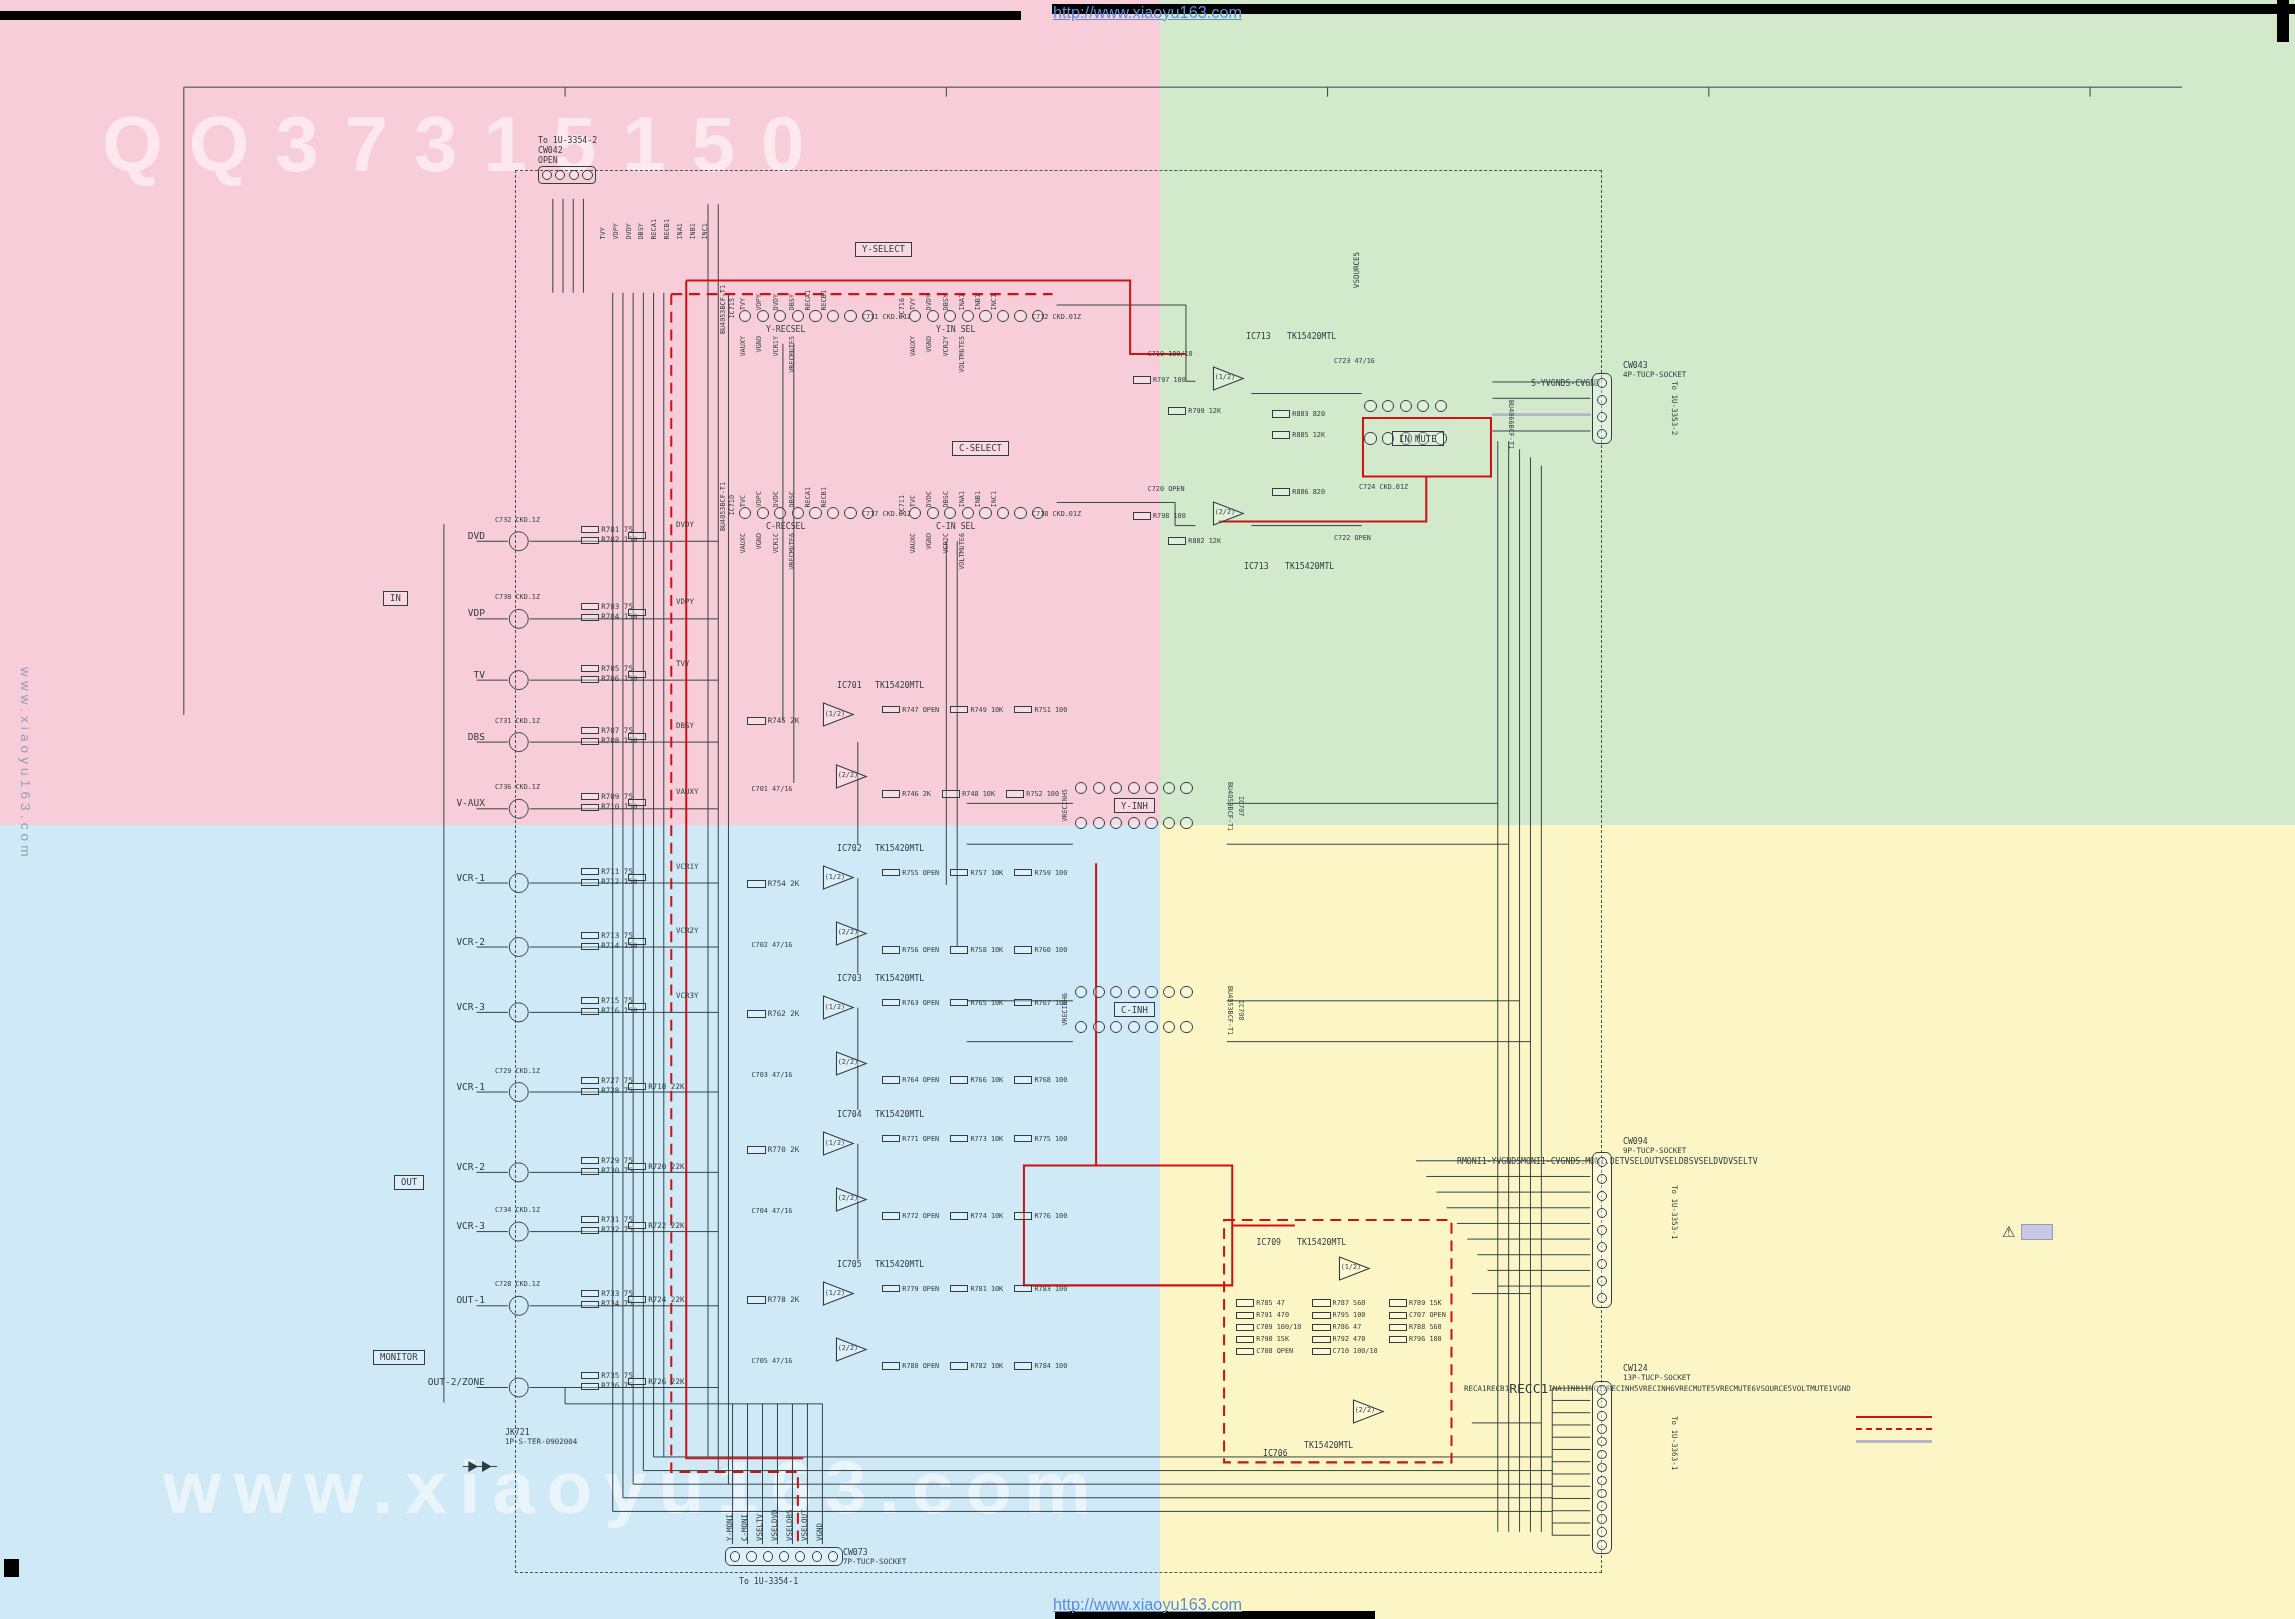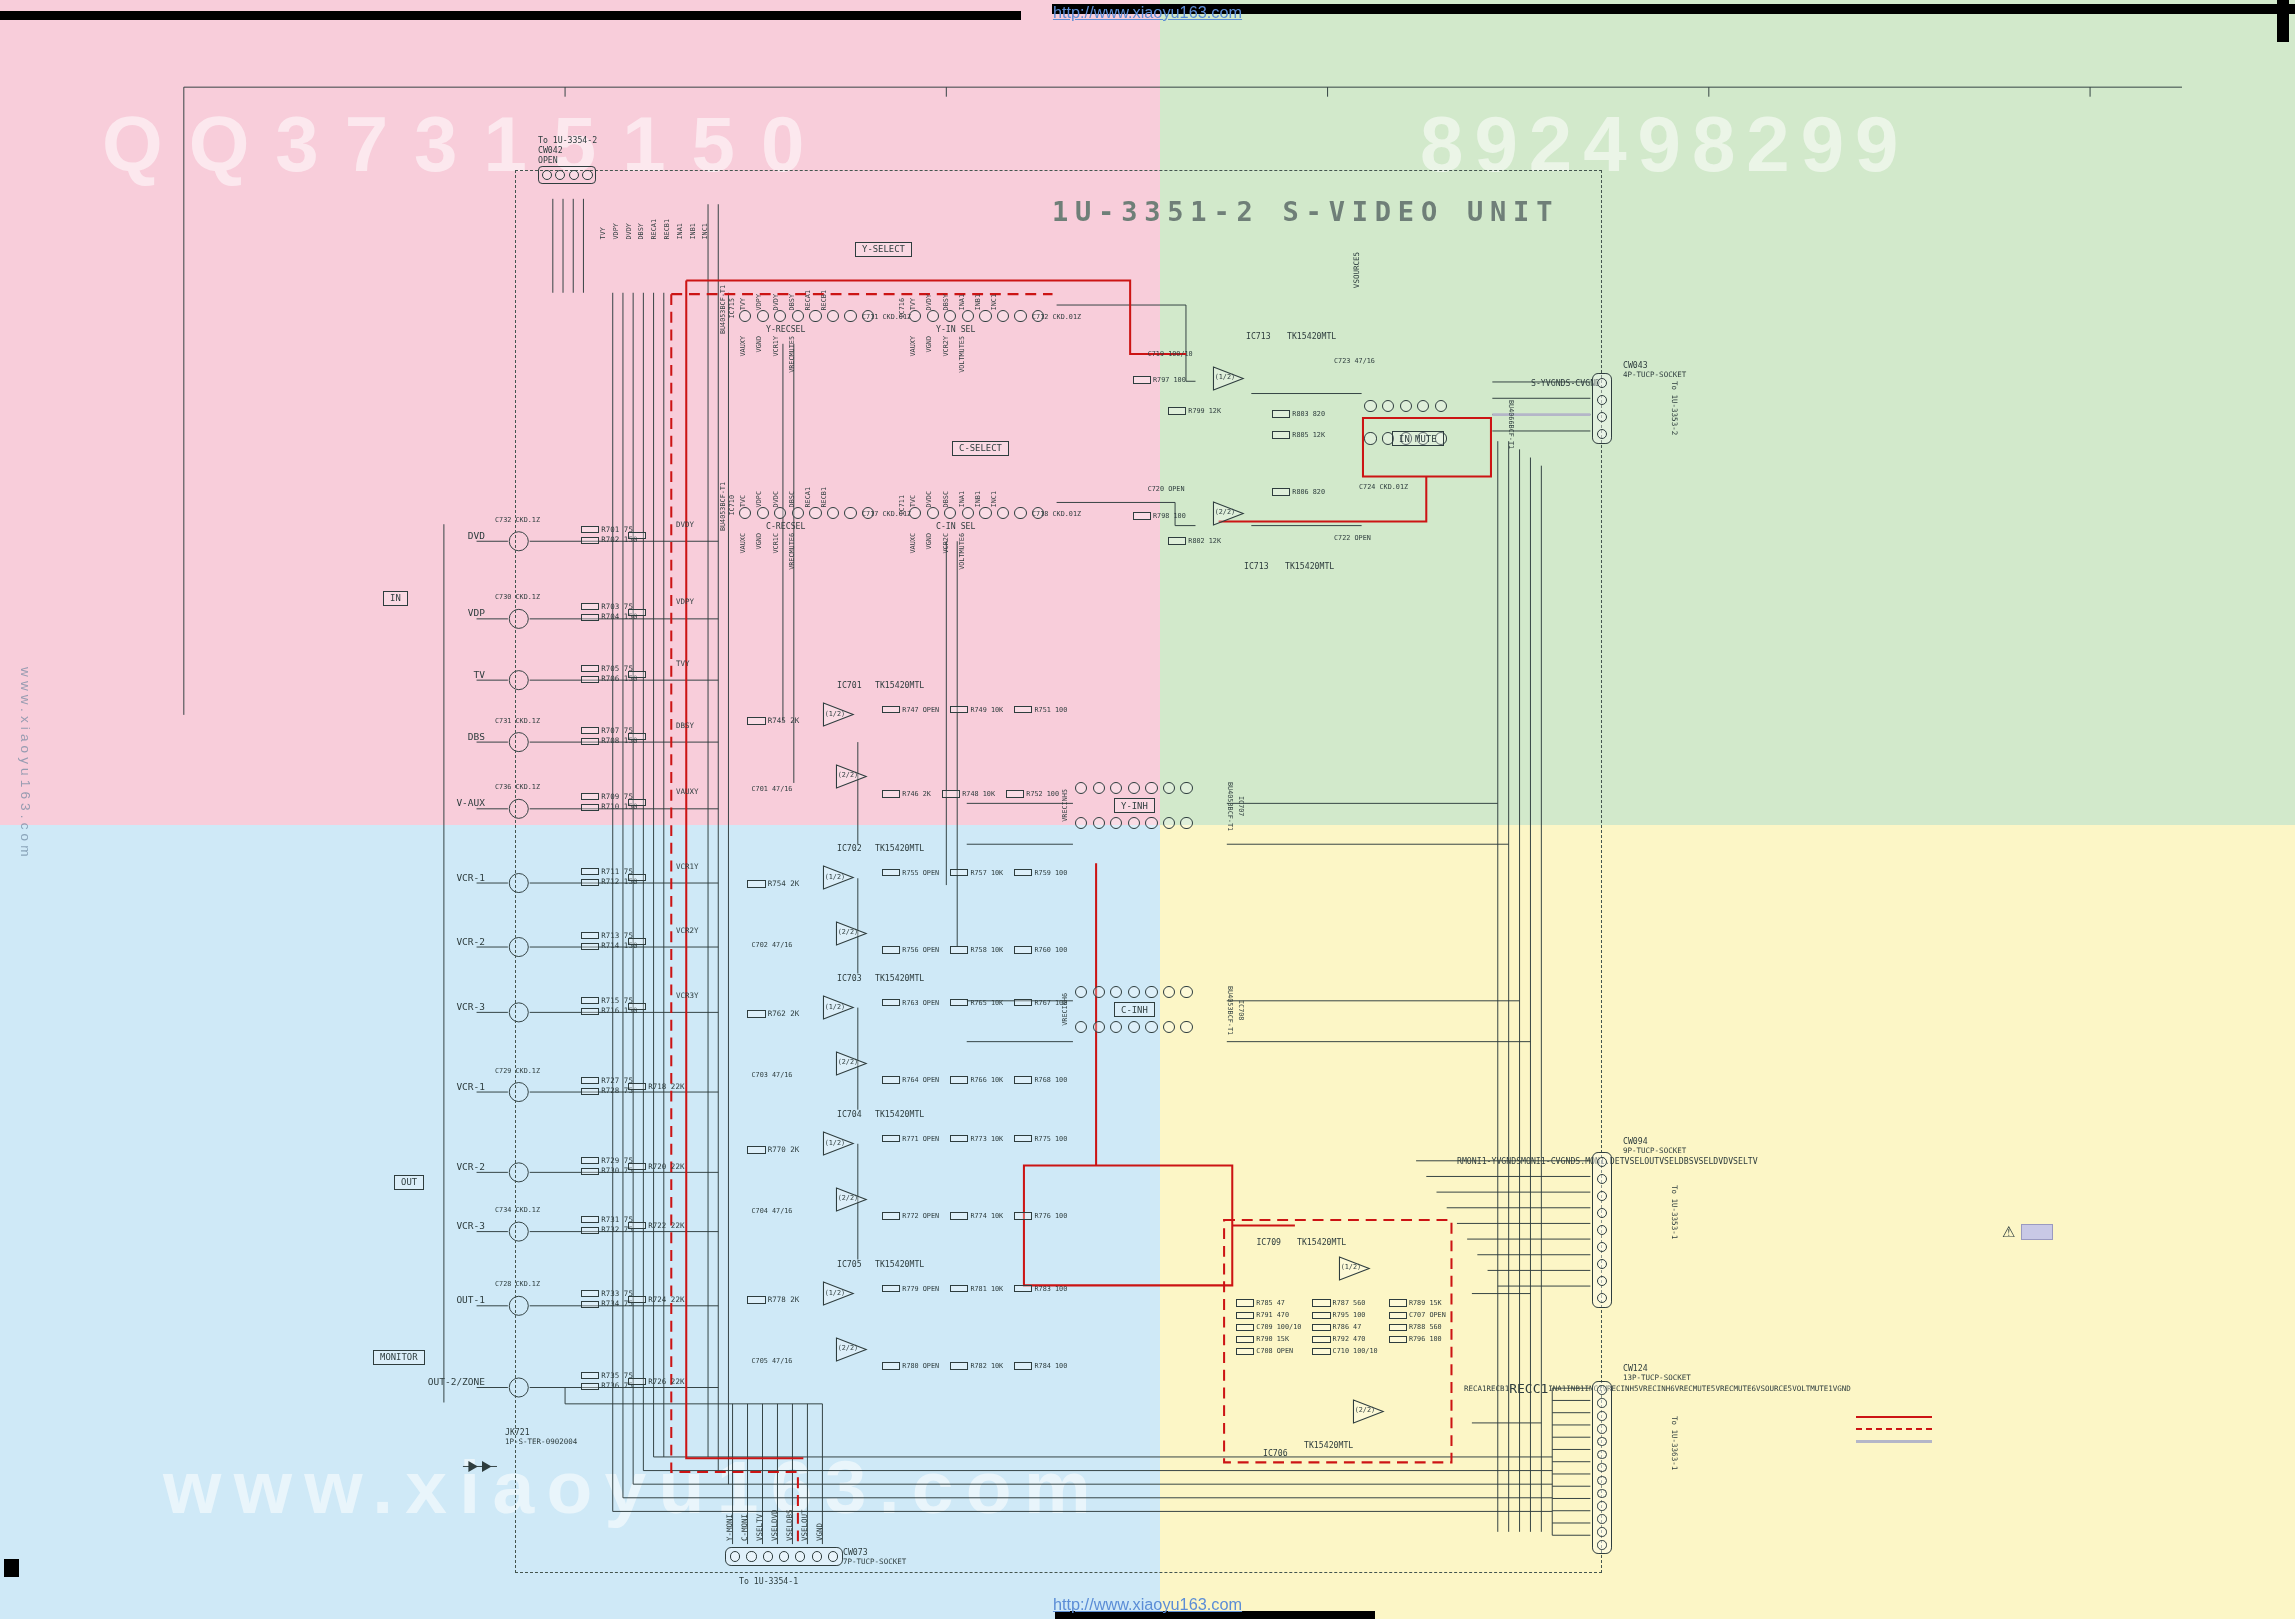--- a/index.html
+++ b/index.html
@@ -47,21 +47,20 @@
 <body>
 
 <div class="page">
 
   <div class="quad" style="left:0;top:0;background:#f8cdda"></div>
   <div class="quad" style="left:1160px;top:0;background:#d2e9cb"></div>
   <div class="quad" style="left:0;top:825px;height:794px;background:#cfe9f7"></div>
   <div class="quad" style="left:1160px;top:825px;height:794px;background:#fcf6c6"></div>
 
   <div class="wm-big" style="left:102px;top:99px;letter-spacing:26px">QQ37315150</div>
-  <div class="wm-big" style="left:1420px;top:99px;letter-spacing:11px">892498299</div>
   <div class="wm-big" style="left:163px;top:1444px;letter-spacing:12.3px;font-size:75px">www.xiaoyu163.com</div>
   <div class="wm-vert" style="left:17.7px;top:667px">www.xiaoyu163.com</div>
 
   <svg class="abs" style="left:0;top:0" width="2295" height="1619" viewBox="0 0 3371 2378">
     <g fill="none" stroke="#2e3d3e" stroke-width="1.4">
       <path d="M270,128H3205M830,128V142M1390,128V142M1950,128V142M2510,128V142M3070,128V142M270,128V1050"></path>
       <path d="M900,430V2220M915,430V2200M930,430V2180M945,430V2160M960,430V2140M975,430V2140M1040,300V2140M1055,300V2160M1070,430V2180"></path>
       <path d="M700,795H746M778,795H1055M700,909H746M778,909H1055M700,999H746M778,999H1055M700,1090H746M778,1090H1055M700,1188H746M778,1188H1055M700,1297H746M778,1297H1055M700,1391H746M778,1391H1055M700,1487H746M778,1487H1055M700,1604H746M778,1604H1055M700,1722H746M778,1722H1055M700,1809H746M778,1809H1055M700,1918H746M778,1918H1055M700,2038H746M778,2038H1055"></path>
       <path d="M652,770V2060"></path>
       <path d="M812,292V430M827,292V430M842,292V430M857,292V430"></path>
@@ -90,21 +89,20 @@
         <circle cx="762" cy="1918" r="14"></circle>
         <circle cx="762" cy="2038" r="14"></circle>
     </g>
     <path d="M688,2146L702,2154L688,2162ZM708,2146L722,2154L708,2162Z" fill="#2e3d3e"></path>
     <path d="M2192,609H2336" fill="none" stroke="#b4b6c8" stroke-width="4"></path>
     <path d="M986,432V2162H1172V2266M986,432H1546M1798,1792H2132V2148H1798Z" fill="none" stroke="#cc1414" stroke-width="3" stroke-dasharray="16 10"></path>
     <path d="M1008,412V2142H1180M1008,412H1660V520H1742M2002,614H2190V700H2002ZM2095,700V766H1790M1610,1268V1712M1504,1712H1810V1888H1504ZM1810,1800H1902" fill="none" stroke="#cc1414" stroke-width="3"></path>
   </svg>
 
   <div class="dashedborder"></div>
-  <div class="title">1U-3351-2  S-VIDEO UNIT</div>
 
   <div class="abs" style="left:538px;top:135px">
     <div class="lbl s12" style="position:static">To 1U-3354-2</div>
     <div class="lbl s12" style="position:static">CW042</div>
     <div class="lbl s12" style="position:static">OPEN</div>
     <div style="border:1.1px solid #2e3d3e;border-radius:4.1px;display:flex;gap:3.4px;padding:2.7px;width:max-content;margin-top:1.4px">
       <span class="pin sm"></span>
         <span class="pin sm"></span>
         <span class="pin sm"></span>
         <span class="pin sm"></span>

